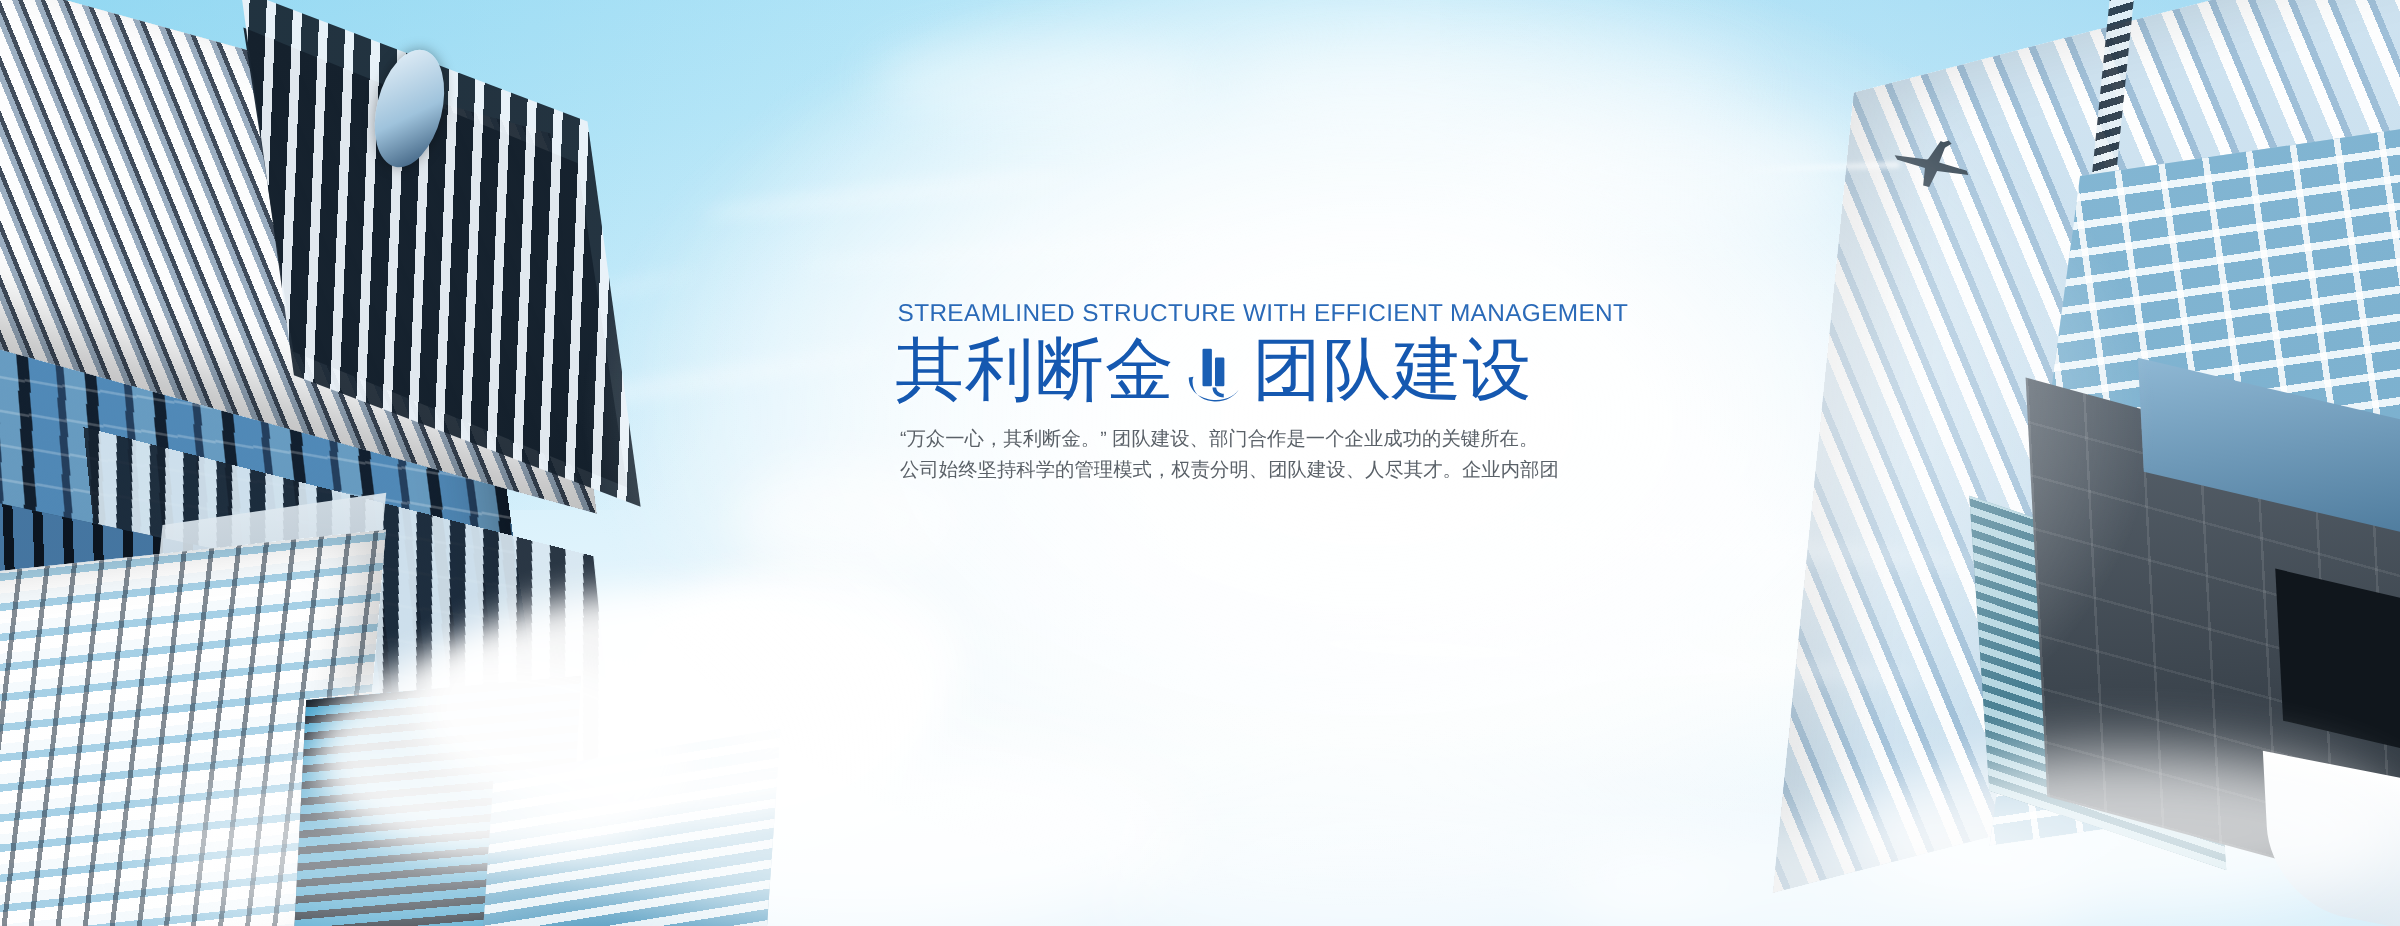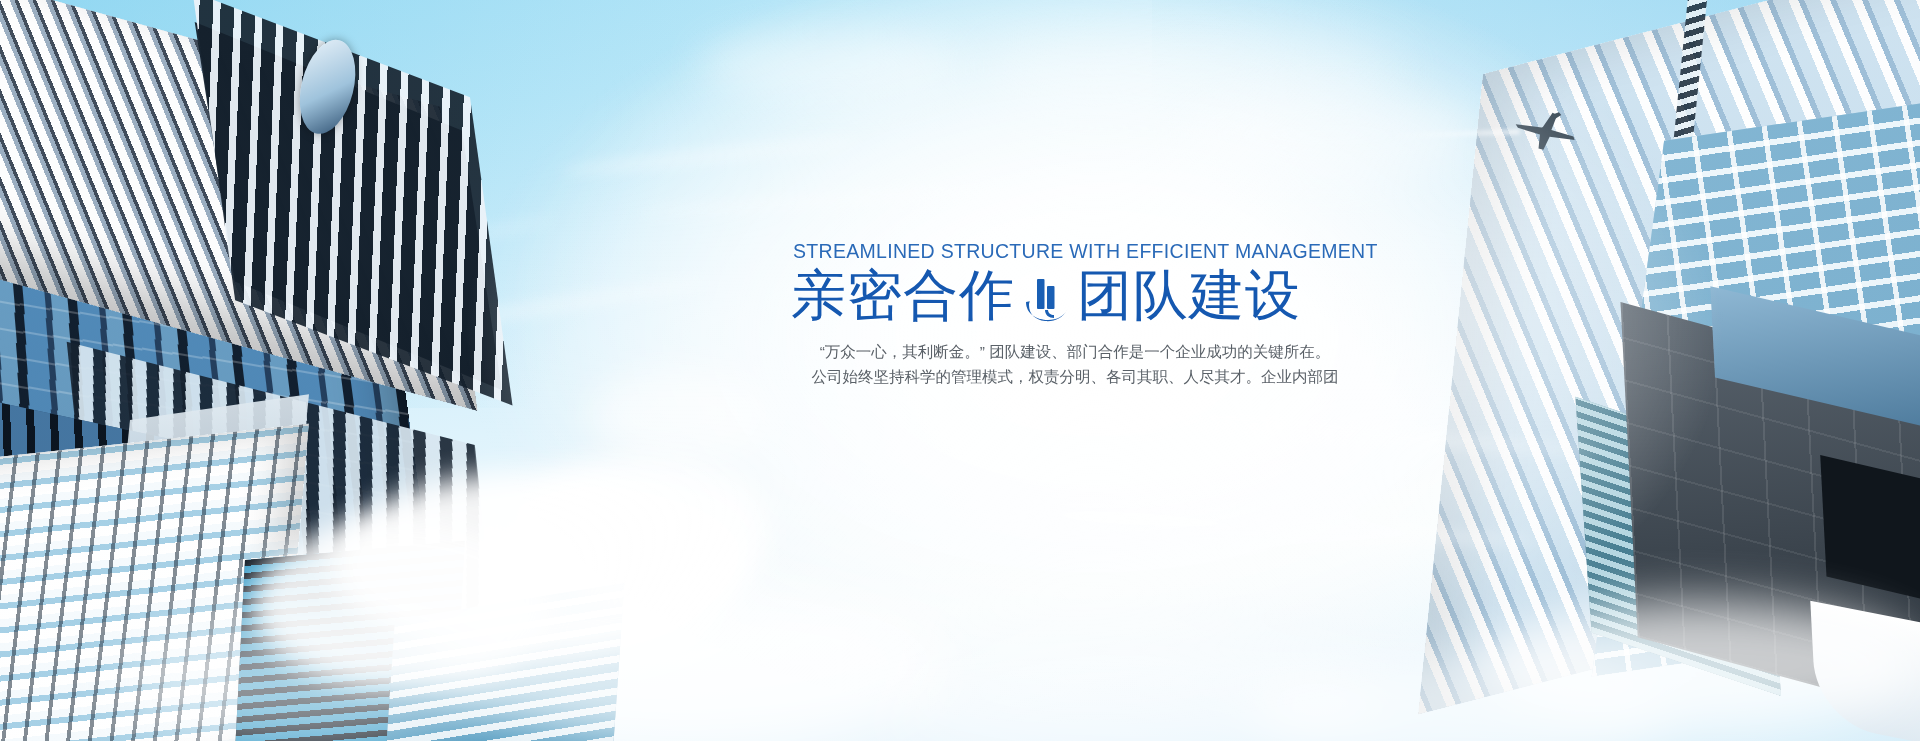--- a/index.html
+++ b/index.html
@@ -247,21 +247,21 @@
 
   
   .haze{
     position:absolute;left:0;top:0;width:100%;height:100%;
     background:radial-gradient(ellipse 900px 560px at 57% 45%,rgba(255,255,255,.92) 0%,rgba(255,255,255,.55) 40%,rgba(255,255,255,0) 70%);
     pointer-events:none;
   }
 
   
   .copy{
-    position:absolute;left:791px;top:240px;width:640px;
+    position:absolute;left:716px;top:240px;width:640px;
     text-align:left;
   }
   .eyebrow{
     font-size:19.5px;
     letter-spacing:.3px;
     color:#2a6ab8;
     font-weight:400;
     white-space:nowrap;
     margin:0 0 2px 2px;
     text-shadow:0 1px 2px rgba(255,255,255,.9);
@@ -284,21 +284,20 @@
     flex:0 0 auto;
     position:relative;top:3px;
   }
   .body{
     color:#5a6168;
     font-size:15.5px;
     line-height:1.62;
     margin:12px 0 0 4px;
     max-width:560px;
     text-shadow:0 1px 2px rgba(255,255,255,.9);
-    text-align:center;
   }
   .body p{margin:0;}
 </style>
 </head>
 <body>
 
 <div class="banner">
 
   <div class="sky-glow"></div>
   <div class="sky-tint-l"></div>
@@ -365,33 +364,33 @@
     </svg>
   </div>
 
   <div class="haze"></div>
 
   <div class="copy">
 
     <div class="eyebrow">STREAMLINED STRUCTURE WITH EFFICIENT MANAGEMENT</div>
 
     <div class="headline">
-      <span>亲密合作</span>
+      <span>其利断金</span>
 
       <span class="mark">
         <svg viewBox="0 0 46 50" width="46" height="50" aria-hidden="true">
           <rect x="14" y="5" width="7.5" height="30" rx="1" fill="#1a5fb4"></rect>
           <rect x="24" y="12" width="7.5" height="23" rx="1" fill="#1a5fb4"></rect>
           <path d="M3 28 C3 40 14 46 25 46 C34 46 41 42 44 36 C40 44 31 48 22 47 C12 46 6 40 6 31 C6 29.5 6.3 28.5 6.8 27.3 Z" fill="#1a5fb4"></path>
           <path d="M22 36 C22 41 26 44 31 44 L31 41 C28 41 25 39 25 36 Z" fill="#1a5fb4"></path>
         </svg>
       </span>
 
       <span>团队建设</span>
     </div>
 
     <div class="body">
       <p>“万众一心，其利断金。” 团队建设、部门合作是一个企业成功的关键所在。</p>
-      <p>公司始终坚持科学的管理模式，权责分明、各司其职、人尽其才。企业内部团</p>
+      <p>公司始终坚持科学的管理模式，权责分明、团队建设、人尽其才。企业内部团</p>
     </div>
 
   </div>
 </div>
 
 </body></html>

